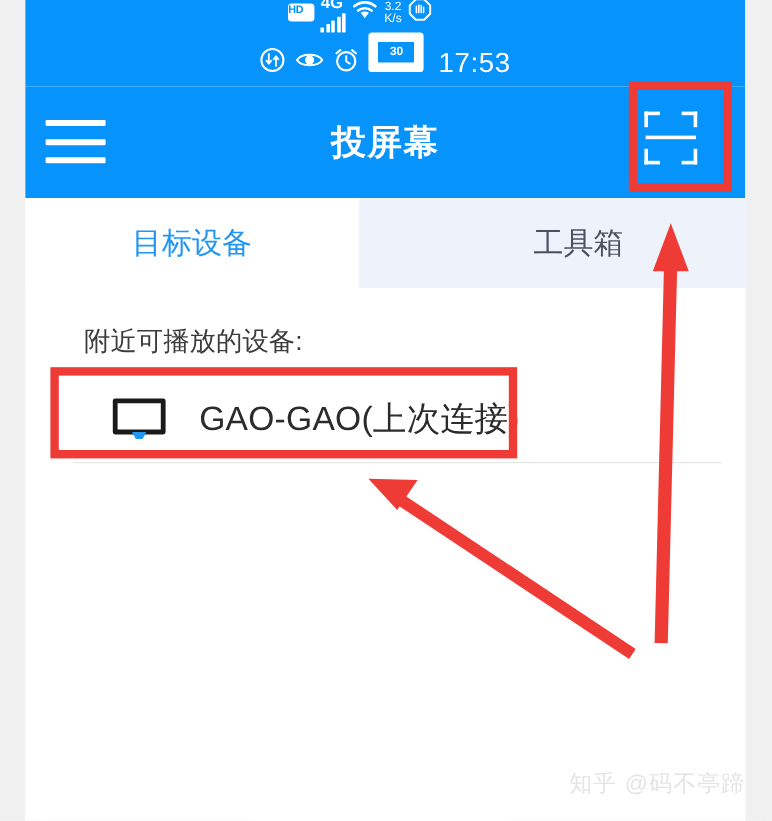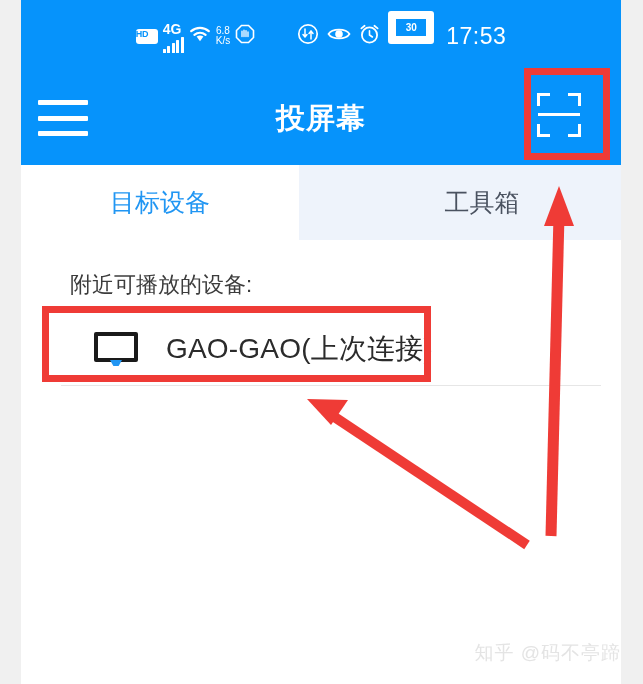--- a/index.html
+++ b/index.html
@@ -27,20 +27,21 @@
   .statusbar {
     position: absolute;
     left: 0; top: 0;
     width: 600px;
     height: 72px;
     background: #0693fb;
     display: flex;
     align-items: center;
     justify-content: center;
     box-sizing: border-box;
+    flex-direction: column;
   }
   .sb-left-group, .sb-right-group {
     display: flex;
     align-items: center;
   }
   .sb-left-group { gap: 5px; margin-right: 42px; }
   .sb-right-group { gap: 8px; }
   .hd-badge {
     display: inline-flex;
     align-items: center;
@@ -193,21 +194,21 @@
           </span>
       </span>
       <span class="ic">
         <svg width="22" height="18" viewBox="0 0 22 18">
           <path d="M11 16.2 L7.6 11.6 A6.4 6.4 0 0 1 14.4 11.6 Z" fill="#fff"></path>
           <path d="M2.2 6.2 A13.5 13.5 0 0 1 19.8 6.2" stroke="#fff" stroke-width="2.2" fill="none" stroke-linecap="round"></path>
           <path d="M5.4 9.8 A9 9 0 0 1 16.6 9.8" stroke="#fff" stroke-width="2.2" fill="none" stroke-linecap="round"></path>
         </svg>
       </span>
       <span class="netspeed ic">
-        <span>6.8</span><br>
+        <span>3.2</span><br>
         <span>K/s</span>
       </span>
       <span class="ic">
         <svg width="20" height="20" viewBox="0 0 20 20">
           <path d="M6.5 1.5 H13.5 L18.5 6.5 V13.5 L13.5 18.5 H6.5 L1.5 13.5 V6.5 Z" fill="none" stroke="#fff" stroke-width="1.6"></path>
           <path d="M7 12.5 V7.2 M9 12.5 V6.2 M11 12.5 V6.6 M13 12.5 V8" stroke="#fff" stroke-width="1.3" stroke-linecap="round"></path>
         </svg>
       </span>
     </div>
     <div class="sb-right-group">

